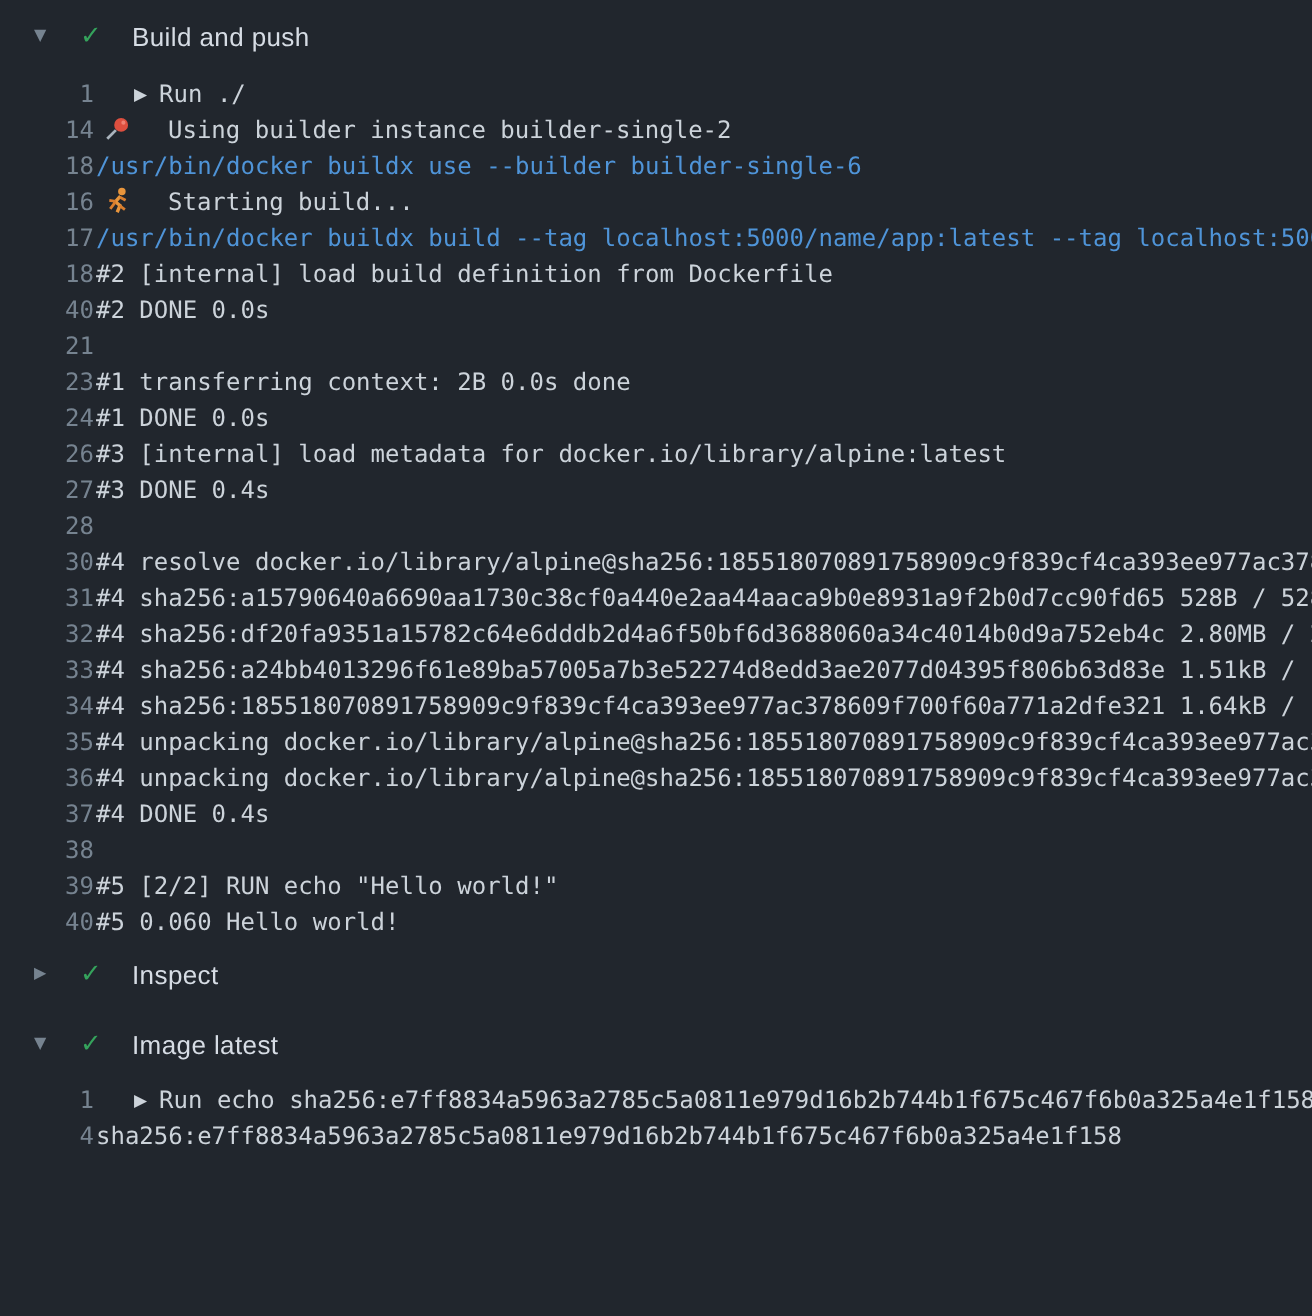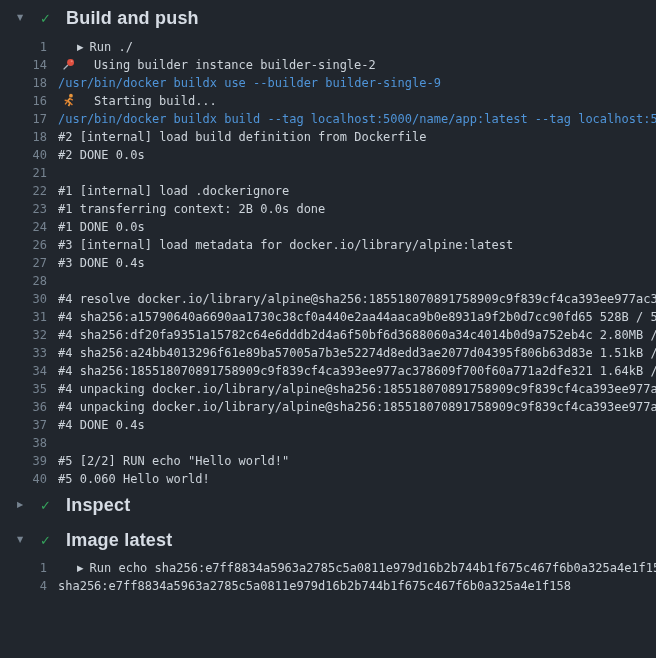--- a/index.html
+++ b/index.html
@@ -31,31 +31,31 @@
     font-family:"DejaVu Sans",sans-serif;
   }
   .check{
     margin-left:13px;width:14px;flex:none;color:var(--green);
     font-weight:bold;font-size:13px;
     font-family:"DejaVu Sans",sans-serif;
   }
   .sec-title{
     margin-left:12px;
     font-family:"Liberation Sans","DejaVu Sans",sans-serif;
-    font-weight:bold;font-size:18px;color:var(--header-text);
+    font-weight:normal;font-size:13px;color:var(--header-text);
     letter-spacing:.2px;
   }
   .lines{display:block}
   .line{display:flex;height:18px;line-height:18px;overflow:hidden}
   .gutter{
     width:47px;flex:none;text-align:right;color:var(--gutter);
     user-select:none;
   }
   .ltext{
-    flex:1;margin-left:11px;white-space:pre;overflow:hidden;
+    flex:1;margin-left:1px;white-space:pre;overflow:hidden;
     color:var(--text);
   }
   .line.command .ltext{color:var(--blue)}
   .play-glyph{
     display:inline-block;margin-left:19px;margin-right:6px;
     font-size:8.5px;color:#ccd3da;vertical-align:1px;
     font-family:"DejaVu Sans",sans-serif;
   }
   .emoji-wrap{
     display:inline-block;width:20px;margin-left:3px;margin-right:13px;
@@ -90,21 +90,21 @@
     <span class="gutter">14</span>
     <span class="ltext"><span class="emoji-wrap"><svg width="15" height="15" viewBox="0 0 16 16">
                   <line x1="7.4" y1="8.6" x2="2.8" y2="13.2" stroke="#aab4bd" stroke-width="1.5"></line>
                   <circle cx="10.2" cy="5.8" r="3.7" fill="#dd4f3f"></circle>
                   <circle cx="11.4" cy="4.6" r="1.1" fill="#ef8273"></circle>
                 </svg></span>Using builder instance builder-single-2</span>
   </div>
 
   <div class="line command">
     <span class="gutter">18</span>
-    <span class="ltext">/usr/bin/docker buildx use --builder builder-single-9</span>
+    <span class="ltext">/usr/bin/docker buildx use --builder builder-single-6</span>
   </div>
 
   <div class="line">
     <span class="gutter">16</span>
     <span class="ltext"><span class="emoji-wrap"><svg width="15" height="15" viewBox="0 0 16 16">
                   <circle cx="10.6" cy="2.9" r="2" fill="#e8953c"></circle>
                   <path d="M9.8 5.4 L7.1 8.4 L9.6 10.4 L8.1 14" stroke="#e8953c" stroke-width="1.8" fill="none"></path>
                   <path d="M9.6 6 L12.6 7.6 M7.3 8.2 L3.9 7.7 M9.4 10.5 L12.2 12.6 M7.1 8.6 L4.4 12.2" stroke="#d97e2e" stroke-width="1.5" fill="none"></path>
                 </svg></span>Starting build...</span>
   </div>
@@ -123,24 +123,20 @@
   <div class="line">
     <span class="gutter">40</span>
     <span class="ltext">#2 DONE 0.0s</span>
   </div>
 
   <div class="line">
     <span class="gutter">21</span>
     <span class="ltext"></span>
   </div>
 
-  <div class="line">
-    <span class="gutter">22</span>
-    <span class="ltext">#1 [internal] load .dockerignore</span>
-  </div>
 
   <div class="line">
     <span class="gutter">23</span>
     <span class="ltext">#1 transferring context: 2B 0.0s done</span>
   </div>
 
   <div class="line">
     <span class="gutter">24</span>
     <span class="ltext">#1 DONE 0.0s</span>
   </div>

